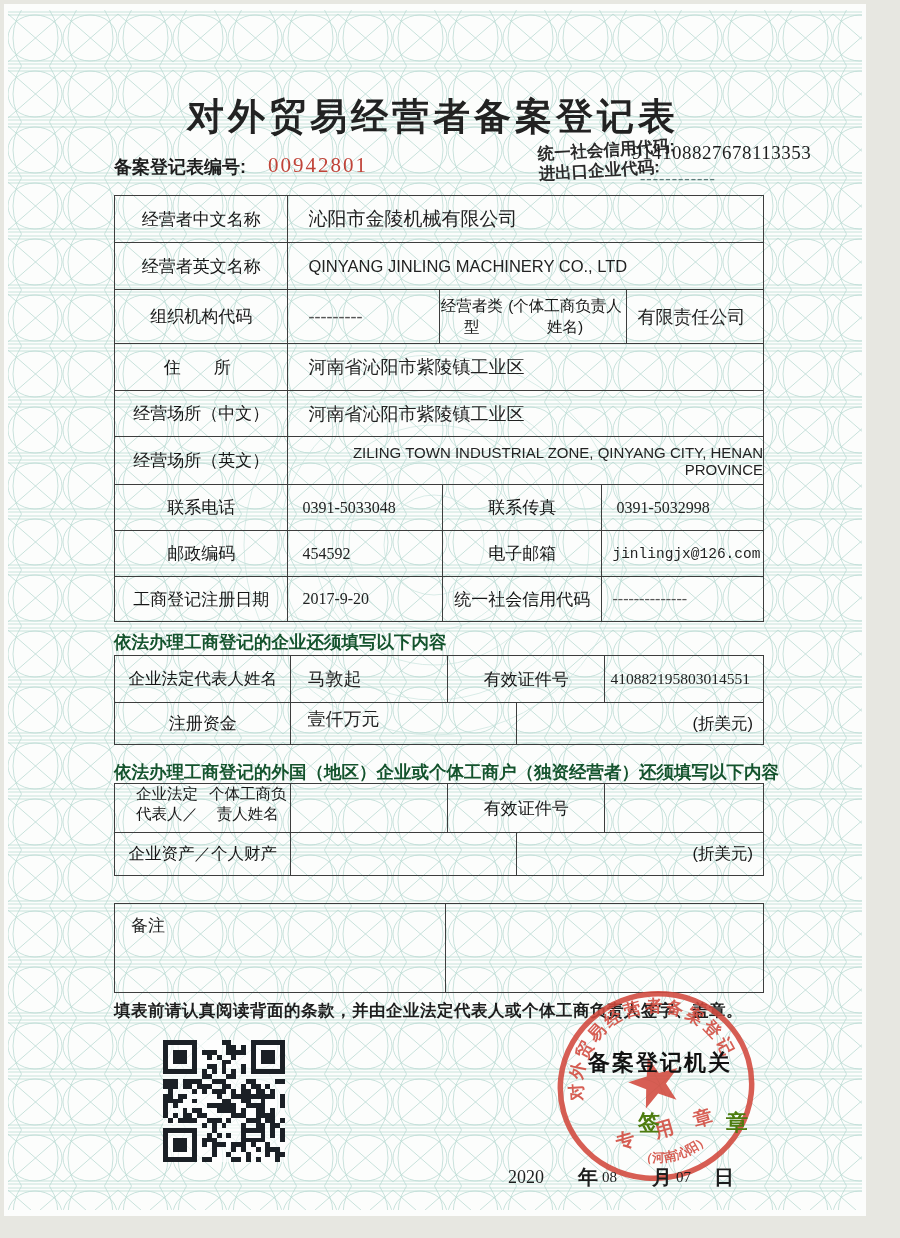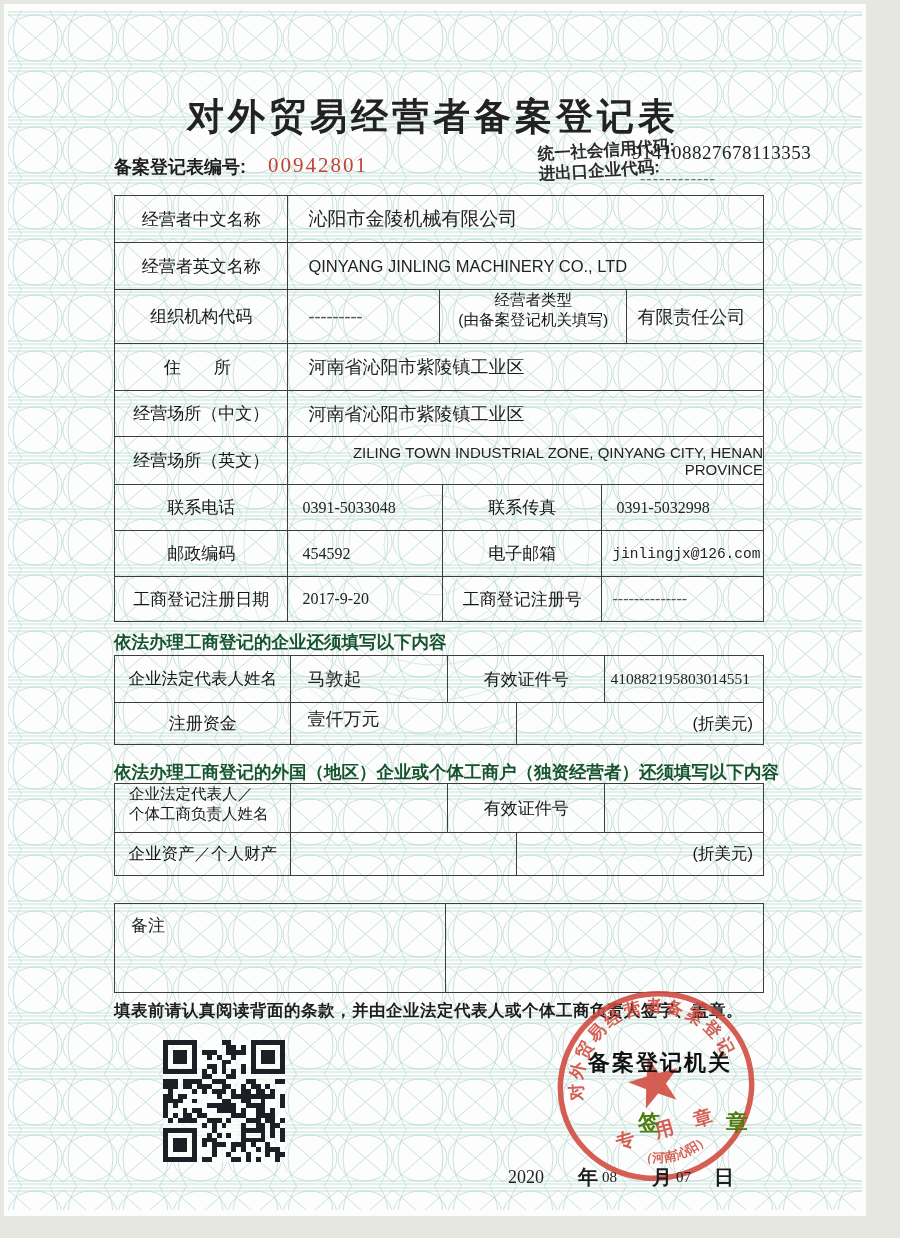--- a/index.html
+++ b/index.html
@@ -17,21 +17,21 @@
              font-weight:600;line-height:20px;color:#2a2a2a;}
   .credit-value{left:632px;top:142px;font-size:19px;font-family:"Liberation Serif",serif;letter-spacing:0.5px;}
   .ie-dashes{left:640px;top:170px;font-size:16px;color:#5a7a78;font-family:"Liberation Serif",serif;
              letter-spacing:1px;}
   .tbl{position:absolute;left:114px;width:650px;border:1.5px solid #3d3d3d;box-sizing:border-box;}
   .row{display:flex;border-top:1px solid #3d3d3d;}
   .row:first-child{border-top:none;}
   .cell{box-sizing:border-box;border-left:1px solid #3d3d3d;display:flex;align-items:center;}
   .cell:first-child{border-left:none;}
   .lbl{justify-content:center;text-align:center;font-size:17px;color:#161616;}
-  .lbl2{font-size:15.5px;line-height:1.3;flex-direction:column;justify-content:flex-start;}
+  .lbl2{font-size:15.5px;line-height:1.3;flex-direction:row;justify-content:flex-end;}
   .val{padding-left:20px;font-family:"Liberation Serif",serif;font-size:18px;color:#222;}
   .val-sans{font-family:"Liberation Sans",sans-serif;font-size:16.5px;text-align:right;}
   .val-small{font-size:16px;}
   .val-mono{font-family:"Liberation Mono",monospace;font-size:14.5px;}
   .right-note{justify-content:flex-end;padding-right:10px;font-size:16.5px;}
   .sechead{font-size:17.5px;font-weight:bold;color:#14532d;}
   .remarks{left:114px;top:903px;width:650px;height:90px;border:1.5px solid #3d3d3d;box-sizing:border-box;}
   .remarks .divider{position:absolute;left:330px;top:0;bottom:0;width:1px;background:#3d3d3d;}
   .remarks .rlabel{position:absolute;left:16px;top:10px;font-size:17px;}
   .footnote{left:114px;top:1000px;font-size:16.5px;font-weight:bold;letter-spacing:0.5px;}
@@ -99,21 +99,21 @@
     </div>
     <div class="row" style="height:46px;">
       <div class="cell lbl" style="width:173px;">经营者英文名称</div>
       <div class="cell val val-sans" style="width:477px;">QINYANG JINLING MACHINERY CO., LTD</div>
     </div>
     <div class="row" style="height:53px;">
       <div class="cell lbl" style="width:173px;">组织机构代码</div>
       <div class="cell val" style="width:152px;color:#555;">---------</div>
       <div class="cell lbl lbl2" style="width:188px;">
         <span>经营者类型</span>
-        <span>(由备案登记机关填写)</span>
+        <span>(个体工商负责人姓名)</span>
       </div>
       <div class="cell val" style="width:137px;padding-left:10px;">有限责任公司</div>
     </div>
     <div class="row" style="height:46px;">
       <div class="cell lbl" style="width:173px;letter-spacing:8px;">住　所</div>
       <div class="cell val" style="width:477px;">河南省沁阳市紫陵镇工业区</div>
     </div>
     <div class="row" style="height:45px;">
       <div class="cell lbl" style="width:173px;">经营场所（中文）</div>
       <div class="cell val" style="width:477px;">河南省沁阳市紫陵镇工业区</div>
@@ -130,21 +130,21 @@
     </div>
     <div class="row" style="height:45px;">
       <div class="cell lbl" style="width:173px;">邮政编码</div>
       <div class="cell val val-small" style="width:155px;padding-left:14px;">454592</div>
       <div class="cell lbl" style="width:160px;">电子邮箱</div>
       <div class="cell val val-mono" style="width:162px;padding-left:10px;">jinlingjx@126.com</div>
     </div>
     <div class="row" style="height:44px;">
       <div class="cell lbl" style="width:173px;">工商登记注册日期</div>
       <div class="cell val val-small" style="width:155px;padding-left:14px;">2017-9-20</div>
-      <div class="cell lbl" style="width:160px;">工商登记注册号</div>
+      <div class="cell lbl" style="width:160px;">统一社会信用代码</div>
       <div class="cell val val-small" style="width:162px;padding-left:10px;color:#555;">--------------</div>
     </div>
   </div>
 
   <div class="abs sechead" style="left:114px;top:630px;">依法办理工商登记的企业还须填写以下内容</div>
   <div class="tbl" style="top:655px;">
     <div class="row" style="height:46px;">
       <div class="cell lbl" style="width:176px;font-size:16.5px;">企业法定代表人姓名</div>
       <div class="cell val" style="width:157px;padding-left:16px;">马敦起</div>
       <div class="cell lbl" style="width:158px;">有效证件号</div>

